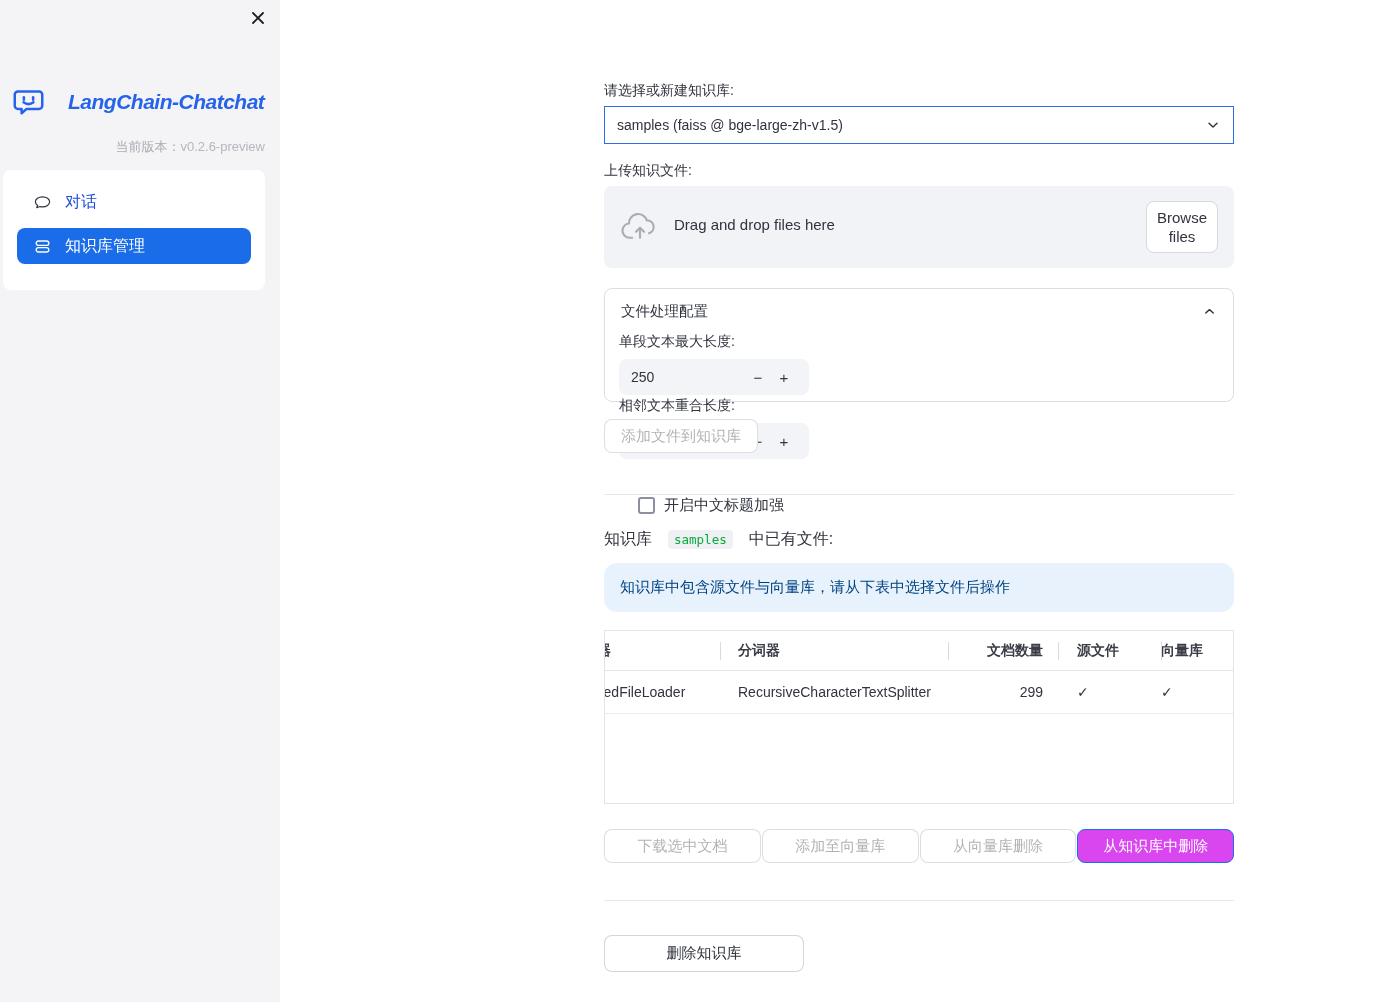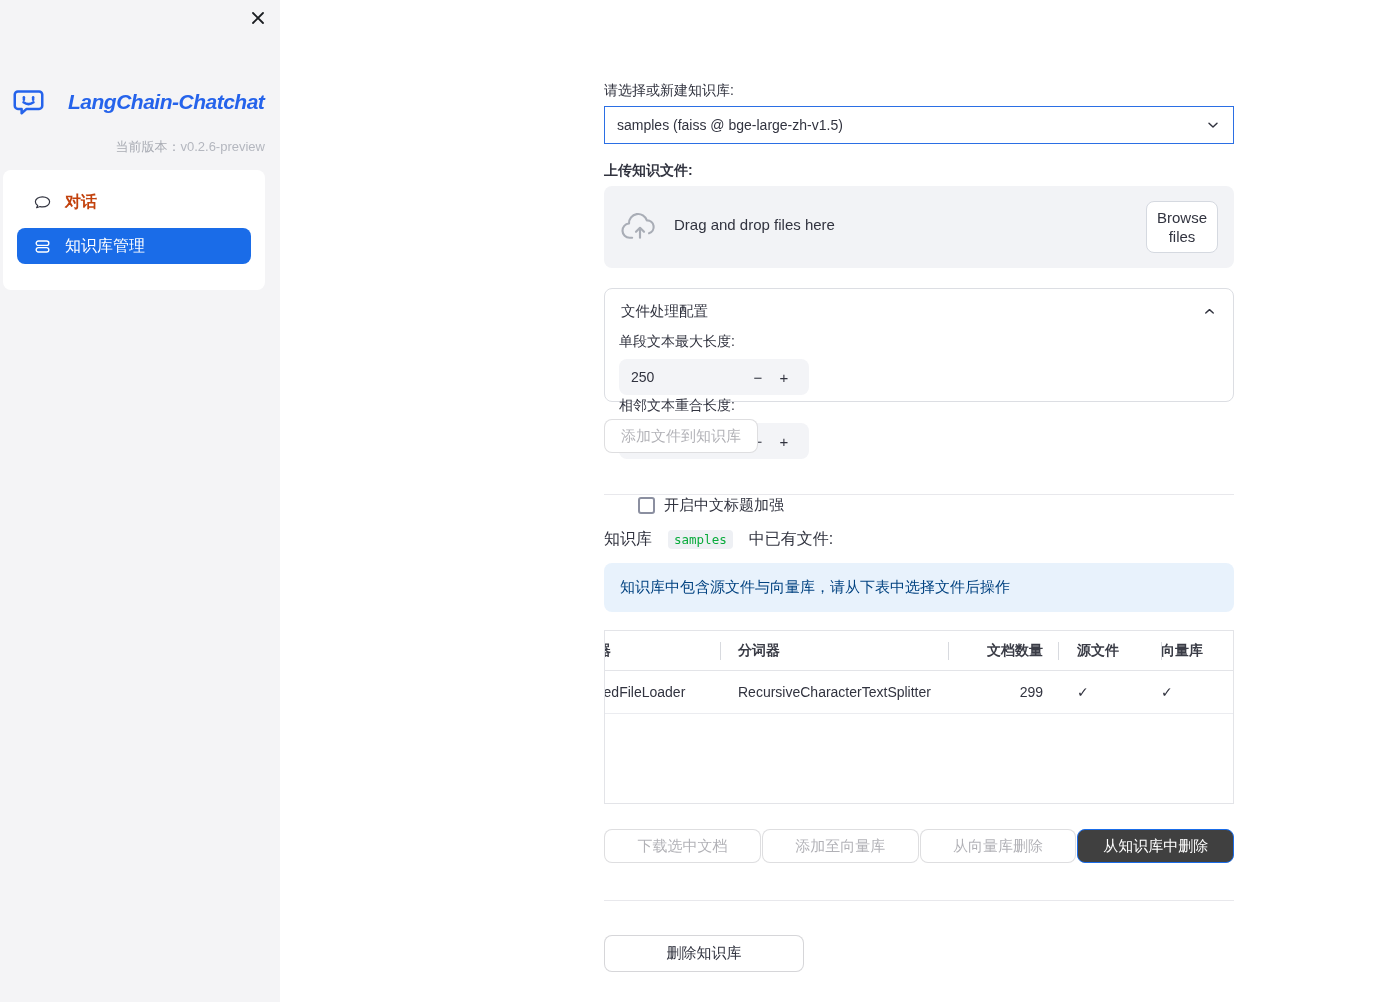--- a/index.html
+++ b/index.html
@@ -17,33 +17,33 @@
   .logo-row { position:absolute; top:87px; left:12px; display:flex; align-items:center; gap:23px; }
   .logo-text { font-size:21px; font-weight:bold; font-style:italic; color:#2563eb; letter-spacing:-0.5px; }
   .version-row { position:absolute; top:138px; right:15px; font-size:13px; color:#a9acb4; }
   .version-value { color:#b4b7bf; }
   .menu-card {
     position:absolute; top:170px; left:3px; width:262px; height:120px;
     background:#ffffff; border-radius:8px; padding:14px 14px;
   }
   .menu-item {
     display:flex; align-items:center; gap:13px; height:36px; padding:0 16px;
-    border-radius:8px; font-size:16px; color:#c2410c; cursor:pointer; margin-bottom:8px;font-weight:bold;
+    border-radius:8px; font-size:16px; color:#1d4ed8; cursor:pointer; margin-bottom:8px;
   }
   .menu-item.active { background:#1a6ce8; color:#ffffff; font-weight:normal; margin-bottom:12px; }
   
   .content { position:absolute; left:604px; top:0; width:630px; }
   .w-label { font-size:14px; color:#31333f; line-height:20px; }
   .kb-label { margin-top:80px; }
   .selectbox {
     margin-top:6px; height:38px; border:1px solid #2b6fe4; border-radius:0;
     background:#fff; display:flex; align-items:center; padding:0 12px; cursor:pointer;
   }
   .selectbox .sel-value { flex:1; font-size:14px; color:#31333f; }
-  .upload-label { margin-top:16px;font-weight:bold; }
+  .upload-label { margin-top:16px; }
   .uploader {
     margin-top:6px; height:82px; background:#f2f3f6; border-radius:8px;
     display:flex; align-items:center; padding:0 16px;
   }
   .up-icon { flex:0 0 40px; }
   .up-texts { flex:1; margin-left:14px; margin-right:14px; }
   .up-title { font-size:15px; color:#31333f; margin-bottom:5px; }
   .up-limit { font-size:12.5px; color:#8a8f9b; line-height:16px; }
   .browse-btn {
     flex:0 0 72px; height:52px; background:#ffffff; border:1px solid #d5d9e0;
@@ -68,33 +68,33 @@
   .chk-box { width:17px; height:17px; border:2px solid #8b8fa0; border-radius:3px; background:#fff; cursor:pointer; }
   .chk-label { font-size:15px; color:#31333f; }
   
   .btn {
     display:inline-flex; align-items:center; justify-content:center;
     height:34px; padding:0 16px; border-radius:8px; font-size:15px;
     background:#ffffff; border:1px solid rgba(49,51,63,0.2); color:#31333f; cursor:pointer;
     font-family:inherit;
   }
   .btn.disabled { color:rgba(49,51,63,0.38); border-color:rgba(49,51,63,0.16); cursor:default; }
-  .btn.primary { background:#404040; border:1px solid #1a6ce8; color:#ffffff; }
+  .btn.primary { background:#d946ef; border:1px solid #1a6ce8; color:#ffffff; }
   .add-btn { margin-top:17px; }
   .divider { border:none; border-top:1px solid #e8e8ec; height:0; }
   .div1 { margin-top:41px; }
   .div2 { margin-top:37px; }
   
   .kb-line { margin-top:34px; font-size:16px; color:#31333f; display:flex; align-items:center; gap:16px; }
   .code-chip {
     font-family:"DejaVu Sans Mono","Liberation Mono",monospace; font-size:12.5px;
     color:#09ab3b; background:#eef0f4; border-radius:4px; padding:2px 6px;
   }
   .info-box {
-    margin-top:13px; height:49px; background:rgba(28,131,225,0.1); border-radius:8px;
+    margin-top:13px; height:49px; background:rgba(28,131,225,0.1); border-radius:13px;
     display:flex; align-items:center; padding:0 16px; font-size:15px; color:#004280;
   }
   
   .kb-table { margin-top:18px; height:174px; border:1px solid #e3e4e8; background:#fff; overflow:hidden; }
   .t-head { display:flex; height:40px; align-items:center; border-bottom:1px solid #e3e4e8; }
   .t-row  { display:flex; height:43px; align-items:center; border-bottom:1px solid #ebecf0; font-size:14px; }
   .t-cell { position:relative; height:100%; display:flex; align-items:center; overflow:hidden; white-space:nowrap; }
   .t-head .t-cell { font-size:14px; font-weight:bold; color:#3a3c46; }
   .c1 { width:115px; }
   .c2 { width:228px; padding-left:18px; }

